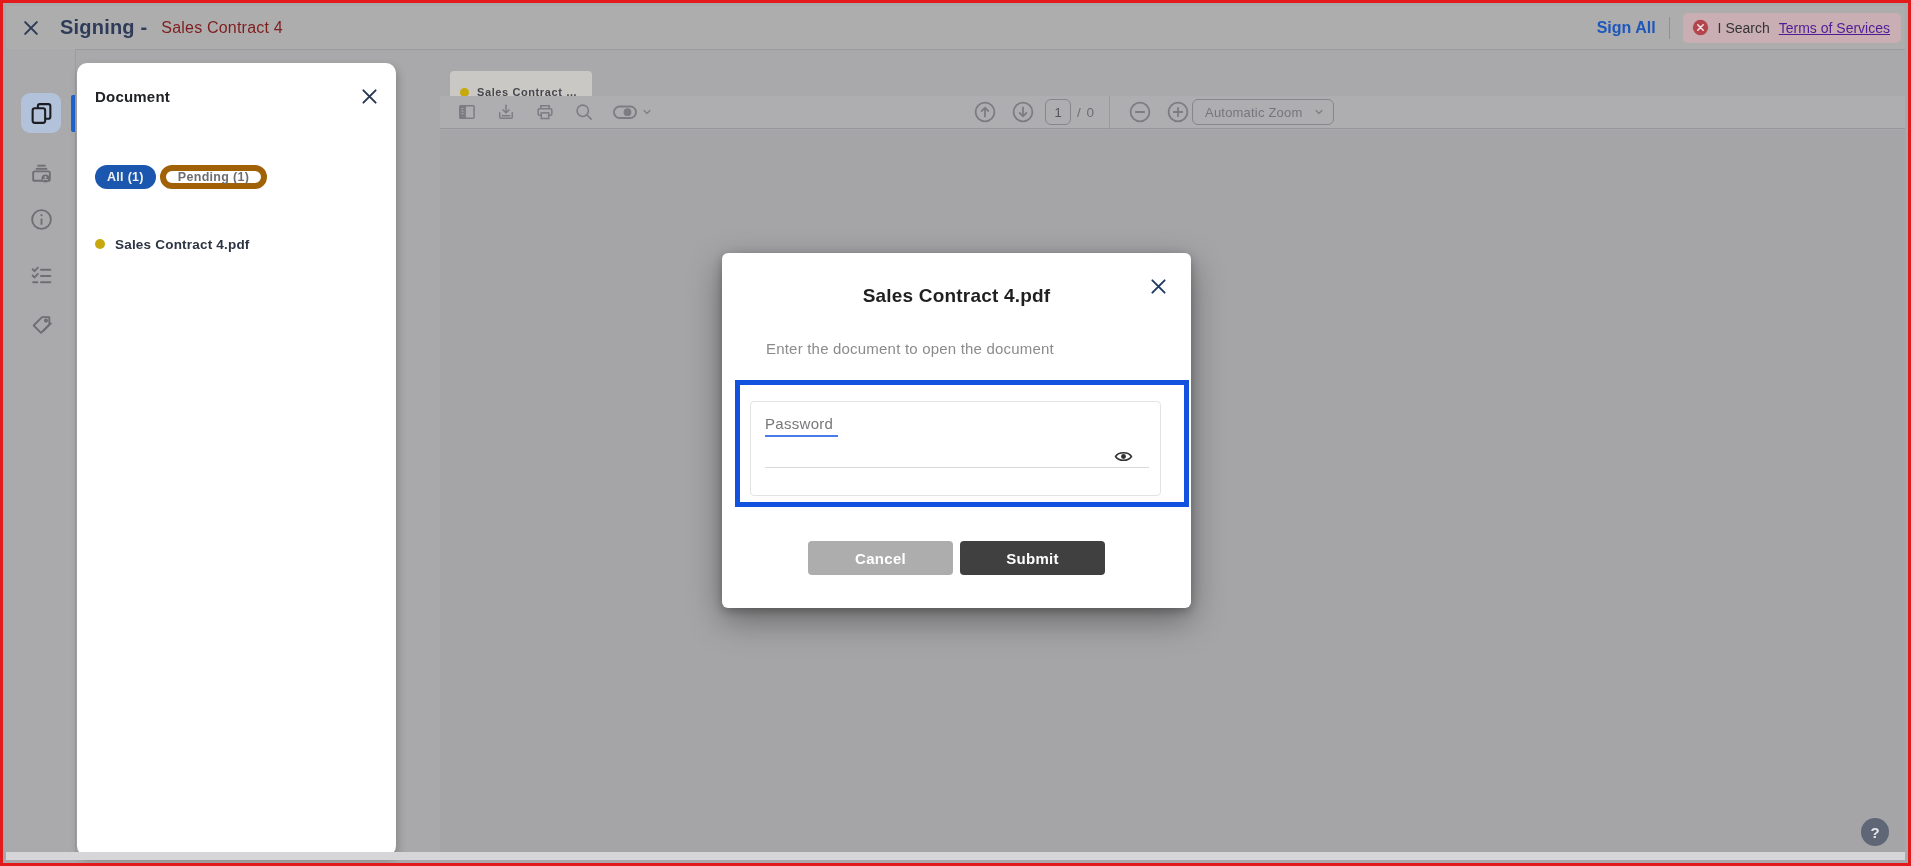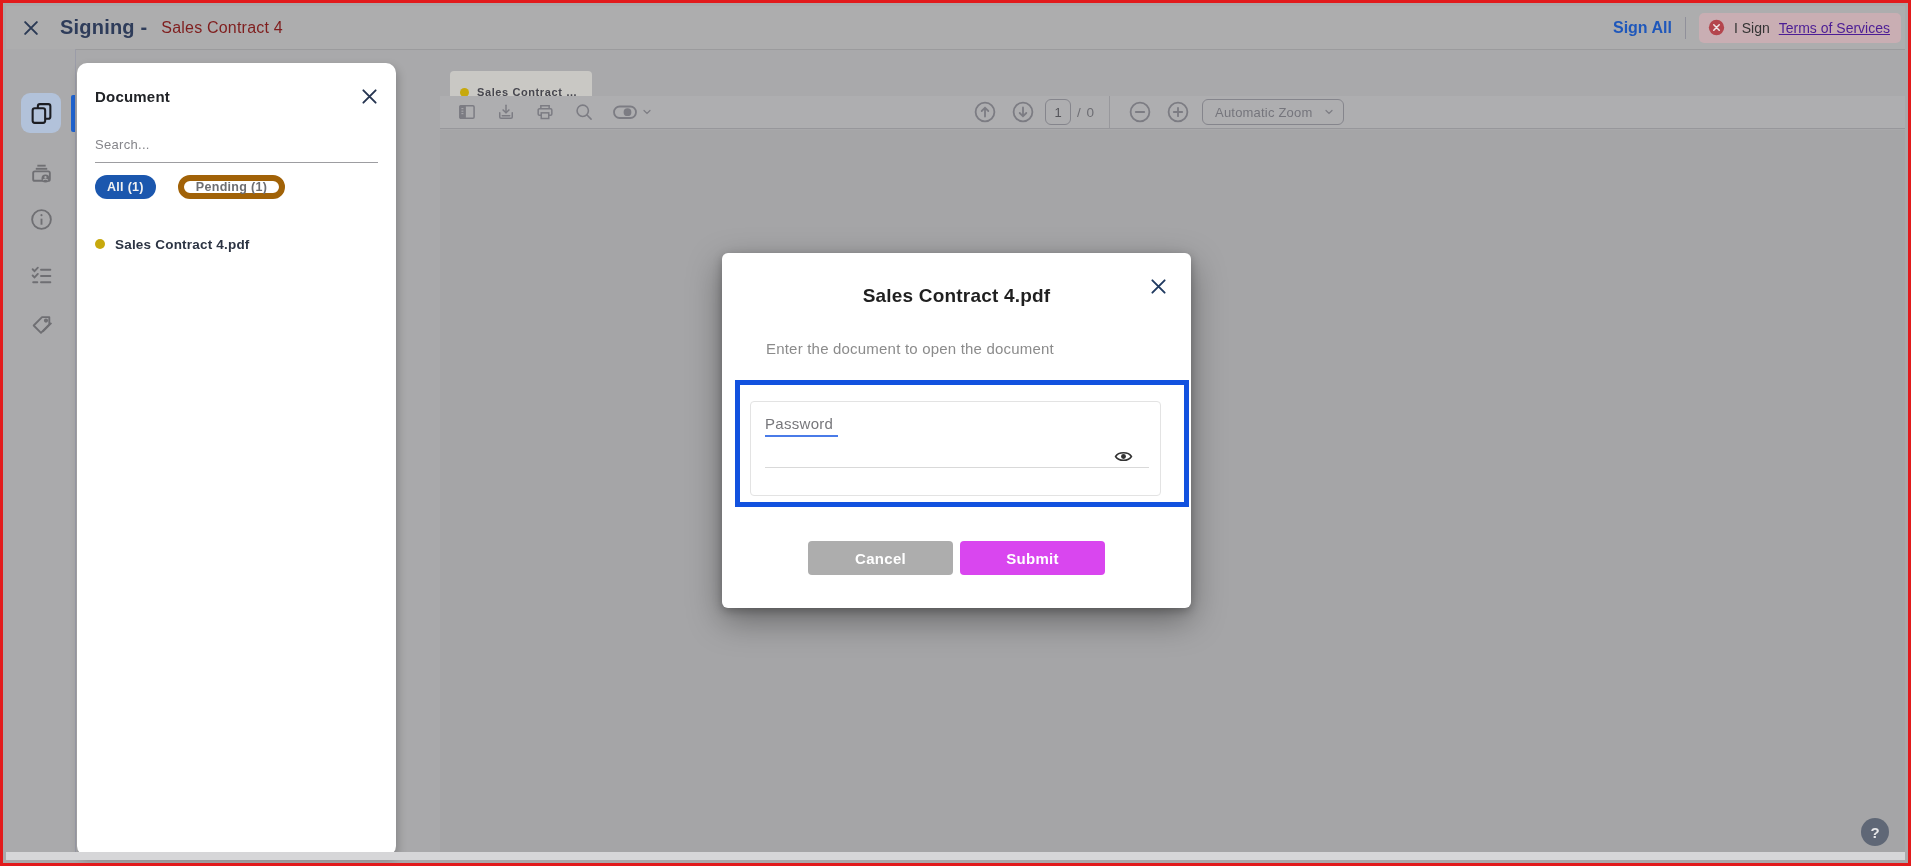--- a/index.html
+++ b/index.html
@@ -30,21 +30,21 @@
 
   
   .panel { position:absolute; left:74px; top:60px; width:319px; height:793px; background:#ffffff; border-radius:10px; box-shadow:2px 4px 10px rgba(0,0,0,0.22); }
   .panel-header { position:absolute; left:18px; right:14px; top:20px; display:flex; align-items:center; }
   .panel-title { font-size:15px; font-weight:700; color:#212327; letter-spacing:0.2px; }
   .panel-close { margin-left:auto; width:26px; height:26px; color:#263551; display:flex; align-items:center; justify-content:center; cursor:pointer; }
   .panel-close svg { width:21px; height:21px; }
   .panel-search { position:absolute; left:18px; right:18px; top:66px; }
   .panel-search input { width:100%; background:transparent; border:none; border-bottom:1px solid #9d9da1; outline:none; font-size:13px; color:#3c3c40; padding:8px 0 10px 0; font-family:"Liberation Sans",sans-serif; letter-spacing:0.3px; }
   .panel-search input::placeholder { color:#85858a; }
-  .chips { position:absolute; left:18px; top:112px; display:flex; gap:22px; }
+  .chips { position:absolute; left:18px; top:102px; display:flex; gap:4px; }
   .chip { height:24px; border-radius:12px; display:flex; align-items:center; padding:0 12px; font-size:12.5px; font-weight:700; letter-spacing:0.3px; cursor:pointer; }
   .chip.active { background:#1b57ae; color:#f2f2f2; }
   .chip.inactive { border:6px solid #a16207; color:#6d6e72; }
   .file-row { position:absolute; left:18px; right:12px; top:168px; height:26px; display:flex; align-items:center; cursor:pointer; }
   .status-dot { width:10px; height:10px; border-radius:50%; background:#c7a90d; flex:0 0 auto; }
   .file-name { margin-left:10px; font-size:13.5px; font-weight:700; color:#2c3443; letter-spacing:0.2px; }
 
   
   .viewer-tab { position:absolute; left:447px; top:68px; height:42px; background:#c9c8c4; border-radius:4px 4px 0 0; display:flex; align-items:center; padding:0 14px 0 10px; cursor:pointer; }
   .tab-dot { width:9px; height:9px; border-radius:50%; background:#c7a90d; }
@@ -55,21 +55,21 @@
   .tb-btn svg { width:20px; height:20px; }
   .tb-toggle { display:flex; align-items:center; gap:3px; cursor:pointer; }
   .tb-toggle svg.pill { width:26px; height:20px; }
   .tb-toggle svg.chev { width:12px; height:12px; }
   .tb-center { position:absolute; left:531px; display:flex; align-items:center; }
   .round-btn { width:28px; height:28px; display:flex; align-items:center; justify-content:center; cursor:pointer; color:#7c7c83; }
   .round-btn svg { width:24px; height:24px; }
   .page-box { width:26px; height:26px; border:1px solid #85858c; border-radius:6px; background:transparent; text-align:center; font-size:13px; color:#55555a; margin:0 6px 0 8px; font-family:"Liberation Sans",sans-serif; outline:none; }
   .page-total { font-size:13.5px; color:#6d6d73; letter-spacing:1px; }
   .tb-sep { width:1px; height:33px; background:#98989c; margin:0 16px 0 14px; }
-  .zoom-select { width:142px; height:26px; border:1px solid #85858c; border-radius:6px; display:flex; align-items:center; padding:0 8px 0 12px; margin-left:10px; cursor:pointer; }
+  .zoom-select { width:142px; height:26px; border:1px solid #85858c; border-radius:6px; display:flex; align-items:center; padding:0 8px 0 12px; cursor:pointer; }
   .zoom-label { font-size:13px; color:#75757c; letter-spacing:0.2px; flex:1; }
   .zoom-select svg { width:12px; height:12px; }
   .viewer-area { position:absolute; left:437px; top:127px; right:3px; height:728px; background:#a5a5a7; }
 
   .bottom-strip { position:absolute; left:3px; right:3px; bottom:3px; height:8px; background:#d6d6d8; }
   .help-button { position:absolute; left:1858px; top:815px; width:28px; height:28px; border-radius:50%; background:rgba(76,86,104,0.78); color:#e8e8ea; font-size:15px; font-weight:700; display:flex; align-items:center; justify-content:center; cursor:pointer; }
 
   
   .modal { position:absolute; left:719px; top:250px; width:469px; height:355px; background:#ffffff; border-radius:6px; box-shadow:0 12px 34px rgba(0,0,0,0.38), 0 3px 10px rgba(0,0,0,0.25); }
   .modal-title { position:absolute; left:0; right:0; top:32px; text-align:center; font-size:19px; font-weight:700; color:#1f1f1f; letter-spacing:0.2px; }
@@ -78,21 +78,21 @@
   .modal-subtitle { position:absolute; left:44px; top:87px; font-size:15px; color:#8b8b8b; letter-spacing:0.2px; }
   .highlight-box { position:absolute; left:13px; top:127px; width:454px; height:127px; border:5px solid #1252df; }
   .password-card { position:absolute; left:10px; top:16px; width:411px; height:95px; background:#fff; border:1px solid #e3e3e3; border-radius:4px; }
   .password-label { position:absolute; left:14px; top:13px; font-size:15px; color:#77777b; letter-spacing:0.3px; }
   .label-underline { position:absolute; left:14px; top:33px; width:73px; height:2px; background:#4a7be8; }
   .password-input { position:absolute; left:14px; top:40px; width:384px; height:26px; border:none; border-bottom:1.5px solid #d9d9d9; outline:none; font-size:15px; background:transparent; }
   .eye-button { position:absolute; left:360px; top:42px; width:24px; height:24px; color:#333333; display:flex; align-items:center; justify-content:center; cursor:pointer; }
   .eye-button svg { width:19px; height:19px; }
   .modal-btn { position:absolute; top:288px; width:145px; height:34px; border:none; border-radius:4px; color:#ffffff; font-size:15px; font-weight:700; font-family:"Liberation Sans",sans-serif; letter-spacing:0.3px; cursor:pointer; }
   .btn-cancel { left:86px; background:#adadad; }
-  .btn-submit { left:238px; background:#d946ef; }
+  .btn-submit { left:238px; background:#404040; }
 </style>
 </head>
 <body>
 
 <div class="screen">
 
   <div class="topbar">
     <div class="topbar-close">
       <svg viewBox="0 0 24 24" fill="none" stroke="currentColor" stroke-width="2.4" stroke-linecap="round">
           <path d="M5 5 L19 19 M19 5 L5 19"></path>
@@ -103,21 +103,21 @@
     <div class="topbar-right">
       <span class="sign-all">Sign All</span>
       <div class="topbar-divider"></div>
       <div class="agree-badge">
         <span style="display:flex;">
           <svg viewBox="0 0 20 20">
               <circle cx="10" cy="10" r="9" fill="#b4454d"></circle>
               <path d="M6.8 6.8 l6.4 6.4 M13.2 6.8 l-6.4 6.4" stroke="#efe5e6" stroke-width="1.8" stroke-linecap="round"></path>
             </svg>
         </span>
-        <span class="agree-label">I Sign</span>
+        <span class="agree-label">I Search</span>
         <span class="terms-link">Terms of Services</span>
       </div>
     </div>
   </div>
 
   <div class="rail">
     <div class="rail-item active" style="top:44px;">
       <span style="display:flex;">
         <svg viewBox="0 0 24 24" fill="none" stroke="currentColor" stroke-width="2">
             <rect x="8.5" y="3" width="12" height="14" rx="2"></rect>
@@ -171,23 +171,20 @@
   </div>
 
   <div class="panel">
     <div class="panel-header">
       <span class="panel-title">Document</span>
       <div class="panel-close">
         <svg viewBox="0 0 24 24" fill="none" stroke="currentColor" stroke-width="2.2" stroke-linecap="round">
             <path d="M5 5 L19 19 M19 5 L5 19"></path>
           </svg>
       </div>
-    </div>
-    <div class="panel-search">
-      <input type="text" placeholder="Search..." style="">
     </div>
     <div class="chips">
       <div class="chip active">All (1)</div>
       <div class="chip inactive">Pending (1)</div>
     </div>
     <div class="file-row">
       <span class="status-dot"></span>
       <span class="file-name">Sales Contract 4.pdf</span>
     </div>
   </div>

